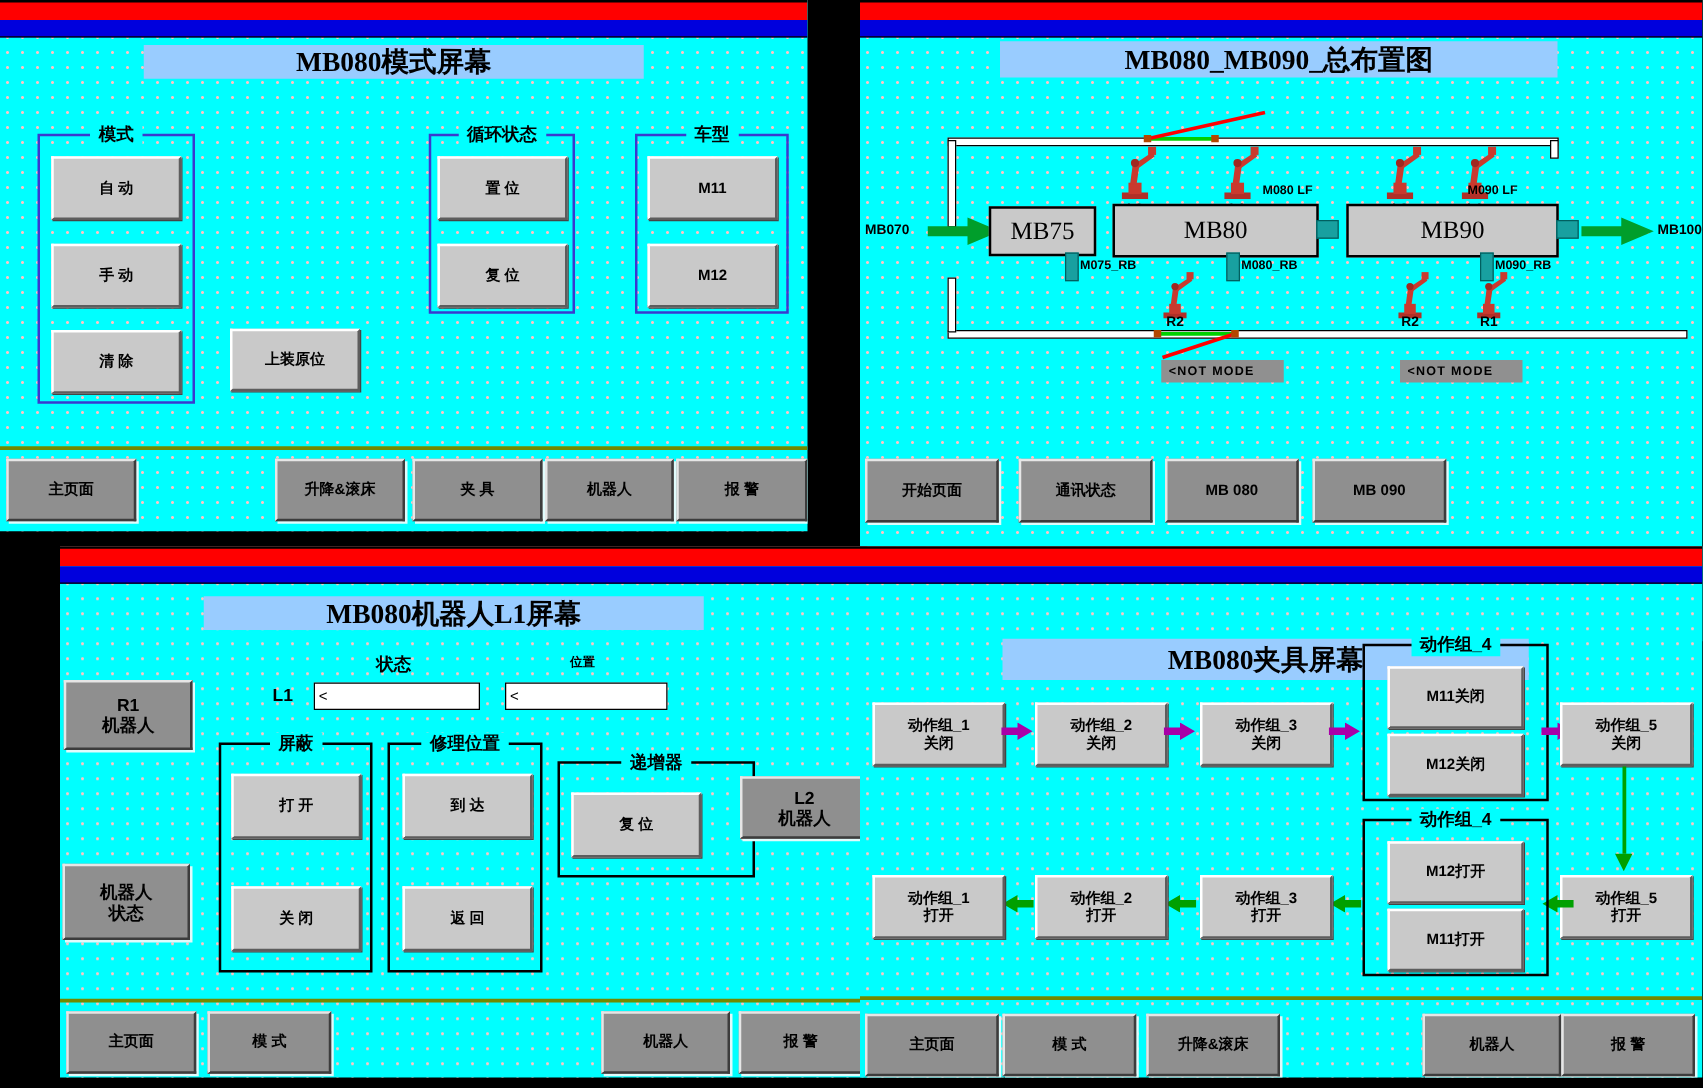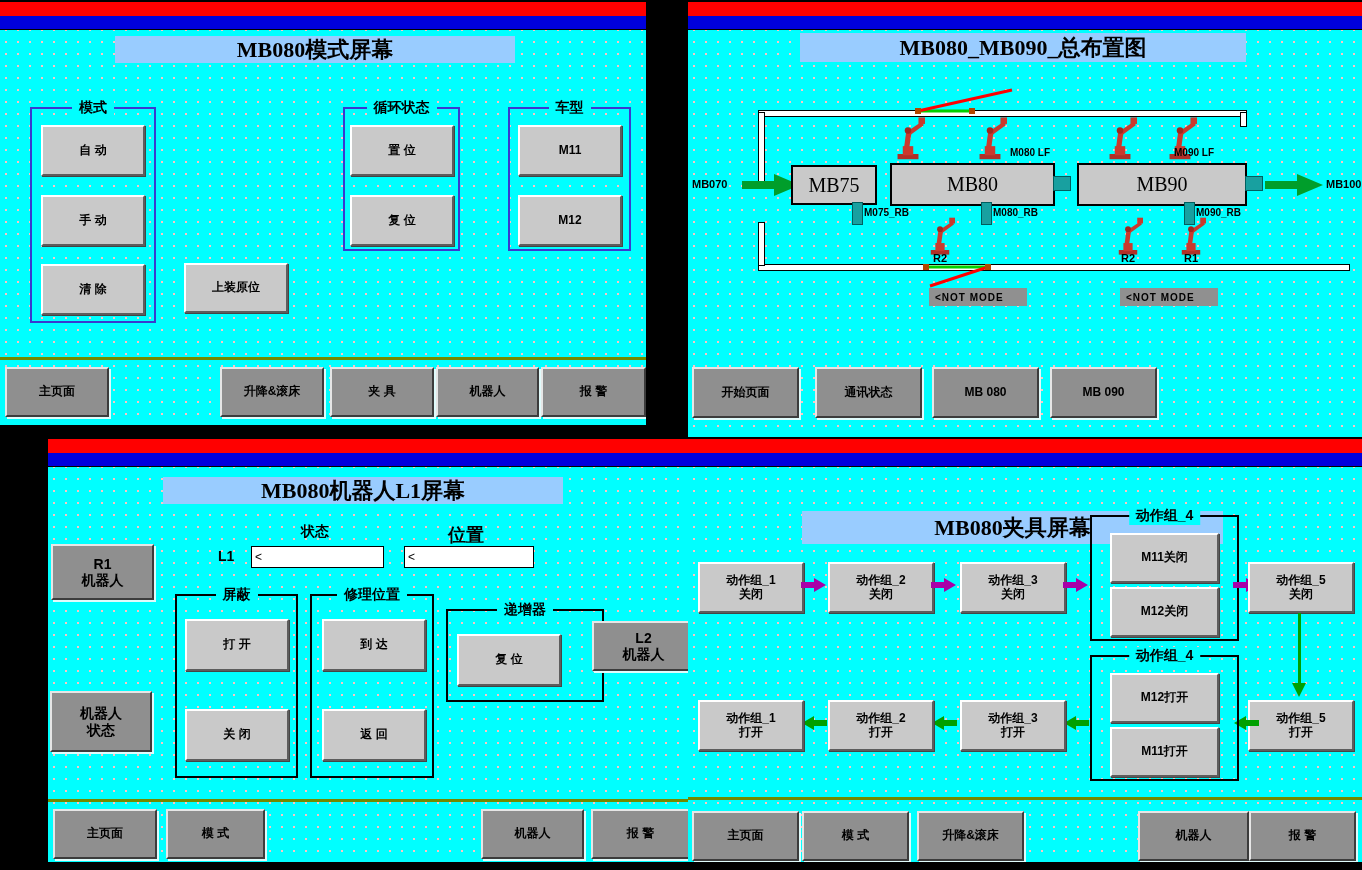--- a/index.html
+++ b/index.html
@@ -192,21 +192,21 @@
   <div class="btn dark abs" style="left:244px;top:367px;width:103px;height:47px;">MB 080</div>
   <div class="btn dark abs" style="left:362px;top:367px;width:103px;height:47px;">MB 090</div>
 </div>
 
 <div class="panel" style="left:0;top:437px;width:646px;height:425px;margin-left:48px;">
   <div class="redbar"></div>
   <div class="bluebar"></div>
   <div class="title abs" style="left:115px;top:40px;width:400px;height:27px;">MB080机器人L1屏幕</div>
 
   <div class="lbl abs ctr" style="left:232px;top:86px;width:70px;font-size:14px;">状态</div>
-  <div class="lbl abs ctr" style="left:383px;top:86px;width:70px;font-size:18px;">位置</div>
+  <div class="lbl abs ctr" style="left:383px;top:86px;width:70px;font-size:10px;">位置</div>
   <div class="lbl abs" style="left:170px;top:111px;font-size:14px;">L1</div>
   <div class="field abs" style="left:203px;top:109px;width:128px;height:20px;">&lt;</div>
   <div class="field abs" style="left:356px;top:109px;width:125px;height:20px;">&lt;</div>
 
   <div class="btn dark abs" style="left:3px;top:107px;width:99px;height:52px;font-size:14px;">R1
 机器人</div>
 
   <div class="group abs" style="left:127px;top:157px;width:119px;height:180px;">
     <span class="glabel">屏蔽</span>
     <div class="btn abs" style="left:8px;top:23px;width:100px;height:48px;">打 开</div>

